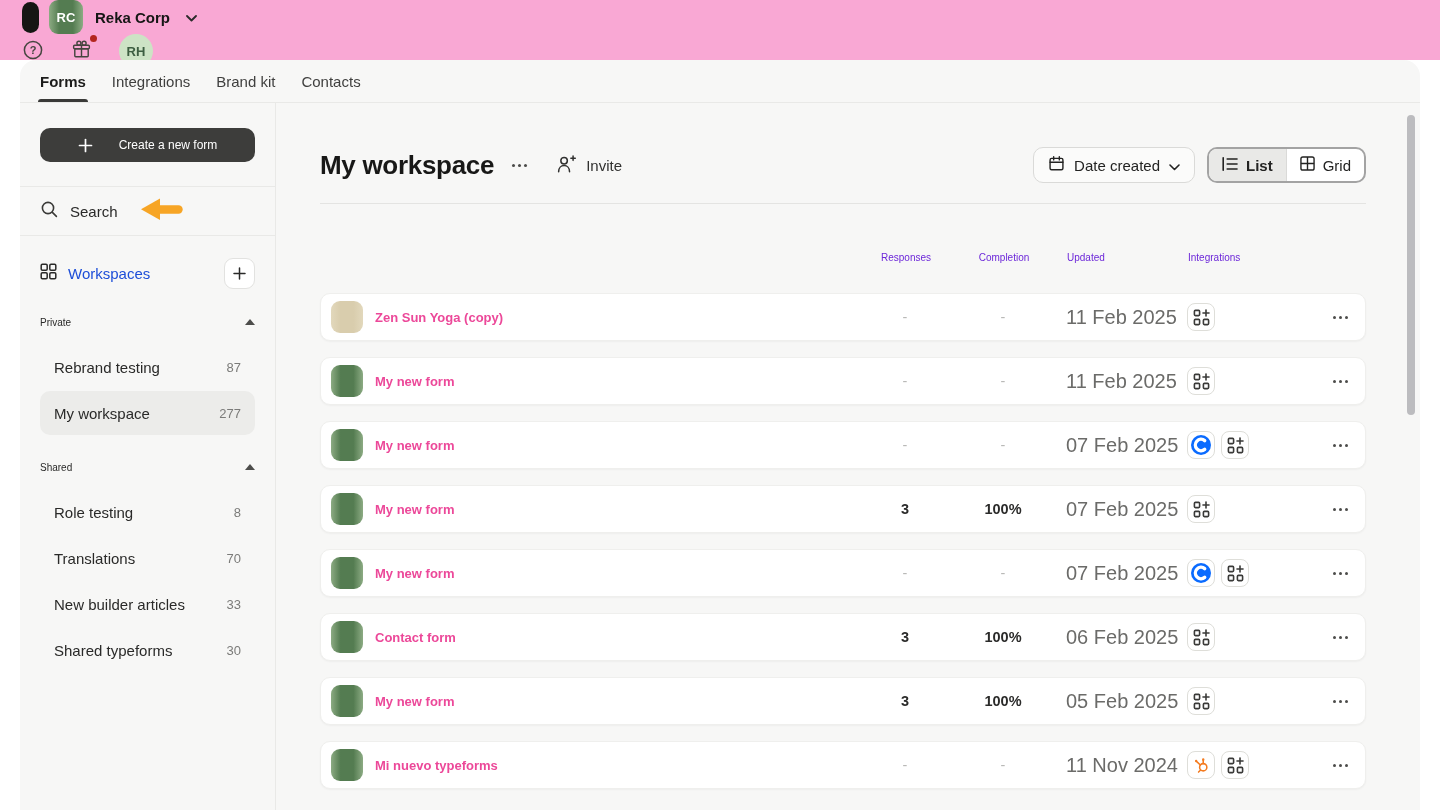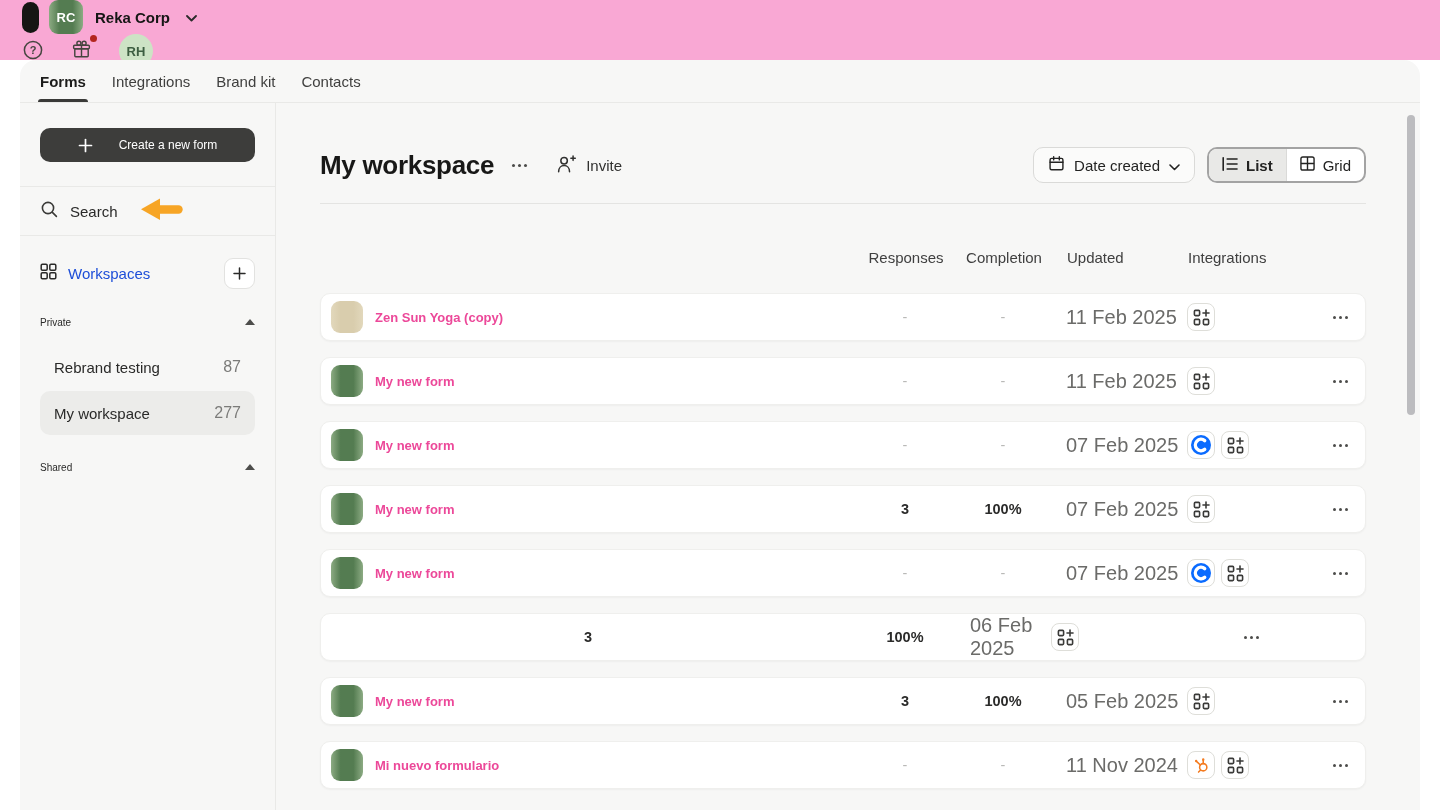--- a/index.html
+++ b/index.html
@@ -46,41 +46,41 @@
   .plus-btn { width:31px; height:31px; border-radius:9px; border:1px solid #e2e2e0; background:#fff; cursor:pointer;
     display:flex; align-items:center; justify-content:center; }
   .section-header { display:flex; align-items:center; justify-content:space-between; height:30px; margin-top:17px; cursor:pointer; }
   .section-label { font-size:10px; color:#2a2a29; }
   .caret-up { width:0; height:0; border-left:5px solid transparent; border-right:5px solid transparent; border-bottom:6px solid #4d4d4b; }
   .side-items { margin-top:8px; }
   .side-item { height:44px; margin:2px 0; display:flex; align-items:center; justify-content:space-between;
     padding:0 14px; border-radius:10px; cursor:pointer; }
   .side-item.selected { background:#ececea; }
   .side-item-label { font-size:15px; color:#2a2a29; }
-  .side-item-count { font-size:16px; color:#7b7b79; }
+  .side-item-count { font-size:13px; color:#7b7b79; }
 
   
   .content { flex:1; min-width:0; padding:43px 54px 0 44px; position:relative; }
   .content-header { display:flex; align-items:center; justify-content:space-between; height:38px; }
   .ch-left { display:flex; align-items:center; }
   .page-title { font-size:26px; font-weight:700; letter-spacing:-.3px; color:#181817; }
   .dots-btn { background:none; border:none; cursor:pointer; display:flex; gap:3px; padding:8px 10px; margin-left:8px; align-items:center; }
   .dots-btn i { width:3px; height:3px; border-radius:50%; background:#4c4c4a; }
   .invite-btn { background:none; border:none; cursor:pointer; display:flex; align-items:center; gap:9px; margin-left:18px;
     font-size:15px; font-weight:500; color:#313130; font-family:inherit; }
   .ch-right { display:flex; align-items:center; gap:12px; }
   .sort-btn { height:36px; border:1px solid #dadad8; background:#fbfbfa; border-radius:10px; padding:0 14px;
     display:flex; align-items:center; gap:9px; font-size:15px; font-weight:500; color:#232322; font-family:inherit; cursor:pointer; }
   .view-toggle { height:36px; border:2px solid #a3a3a3; background:#fff; border-radius:10px; display:flex; overflow:hidden; }
   .seg { display:flex; align-items:center; gap:8px; padding:0 13px; font-size:15px; font-weight:500; color:#232322; cursor:pointer; }
   .seg.active { background:#e9e9e7; font-weight:700; border-right:1px solid #dadad8; }
   .header-rule { height:1px; background:#e4e4e2; margin-top:19px; }
 
   .row-grid { display:grid; grid-template-columns:1fr 100px 96px 136px 120px 58px; align-items:center; }
-  .cols-header { margin-top:43px; height:20px; font-size:15px; color:#404040; }
+  .cols-header { margin-top:43px; height:20px; font-size:10px; color:#6d28d9; }
   .col-center { text-align:center; }
   .col-updated { padding-left:15px; }
 
   .rows { margin-top:26px; }
   .form-row { height:48px; background:#fff; border:1px solid #efefed; box-shadow:0 1px 2px rgba(0,0,0,.04);
     border-radius:10px; margin-bottom:16px; cursor:pointer; }
   .row-title-cell { display:flex; align-items:center; gap:12px; padding-left:10px; min-width:0; }
   .thumb { width:32px; height:32px; border-radius:9px; flex:none; }
   .thumb.green { background:linear-gradient(90deg,#8cab83,#547c51 30%,#547c51 70%,#8cab83); }
   .thumb.beige { background:linear-gradient(90deg,#e2d8bc,#d9cdad 30%,#d9cdad 70%,#e2d8bc); }
@@ -206,20 +206,38 @@
      </div>
               <div class="side-item selected">
        <span class="side-item-label">My workspace</span>
        <span class="side-item-count">277</span>
      </div>
             </div>
             <div class="section-header">
        <span class="section-label">Shared</span>
        <span class="caret-up"></span>
      </div>
+            <div class="side-items">
+              <div class="side-item">
+       <span class="side-item-label">Role testing</span>
+       <span class="side-item-count">8</span>
+     </div>
+              <div class="side-item">
+       <span class="side-item-label">Translations</span>
+       <span class="side-item-count">70</span>
+     </div>
+              <div class="side-item">
+       <span class="side-item-label">New builder articles</span>
+       <span class="side-item-count">33</span>
+     </div>
+              <div class="side-item">
+       <span class="side-item-label">Shared typeforms</span>
+       <span class="side-item-count">30</span>
+     </div>
+            </div>
           </div>
       </div>
     </div>
 
     <div class="content">
 
       <div class="content-header">
         <div class="ch-left">
           <span class="page-title">My workspace</span>
           <button class="dots-btn">
@@ -435,20 +453,24 @@
             </span>
        <span class="more-cell">
               <button class="dots-btn">
                 <i></i>
                 <i></i>
                 <i></i>
               </button>
             </span>
      </div>
           <div class="form-row row-grid">
+       <div class="row-title-cell">
+         <span class="thumb green"></span>
+         <span class="row-title">Contact form</span>
+       </div>
        <span class="num">3</span>
        <span class="num">100%</span>
        <span class="updated">06 Feb 2025</span>
        <span class="int-cell">
               <span class="int-badge">
     <svg width="17" height="17" viewBox="0 0 17 17" fill="none" stroke="#3a3a38" stroke-width="1.6" stroke-linecap="round">
       <rect x="1.4" y="1.4" width="5.2" height="5.2" rx="1"></rect>
       <rect x="1.4" y="10.4" width="5.2" height="5.2" rx="1"></rect>
       <rect x="10.4" y="10.4" width="5.2" height="5.2" rx="1"></rect>
       <line x1="13" y1="1" x2="13" y2="7"></line>
@@ -487,21 +509,21 @@
               <button class="dots-btn">
                 <i></i>
                 <i></i>
                 <i></i>
               </button>
             </span>
      </div>
           <div class="form-row row-grid">
        <div class="row-title-cell">
          <span class="thumb green"></span>
-         <span class="row-title">Mi nuevo formulario</span>
+         <span class="row-title">Mi nuevo typeforms</span>
        </div>
        <span class="num muted">-</span>
        <span class="num muted">-</span>
        <span class="updated">11 Nov 2024</span>
        <span class="int-cell">
               <span class="int-badge">
     <svg width="19" height="19" viewBox="0 0 22 22" fill="none" stroke="#f47b20" stroke-width="1.8" stroke-linecap="round">
       <circle cx="13" cy="13" r="4.2"></circle>
       <line x1="13" y1="8.8" x2="13" y2="5"></line>
                   <circle cx="13" cy="4" r="1.4" fill="#f47b20" stroke="none"></circle>

